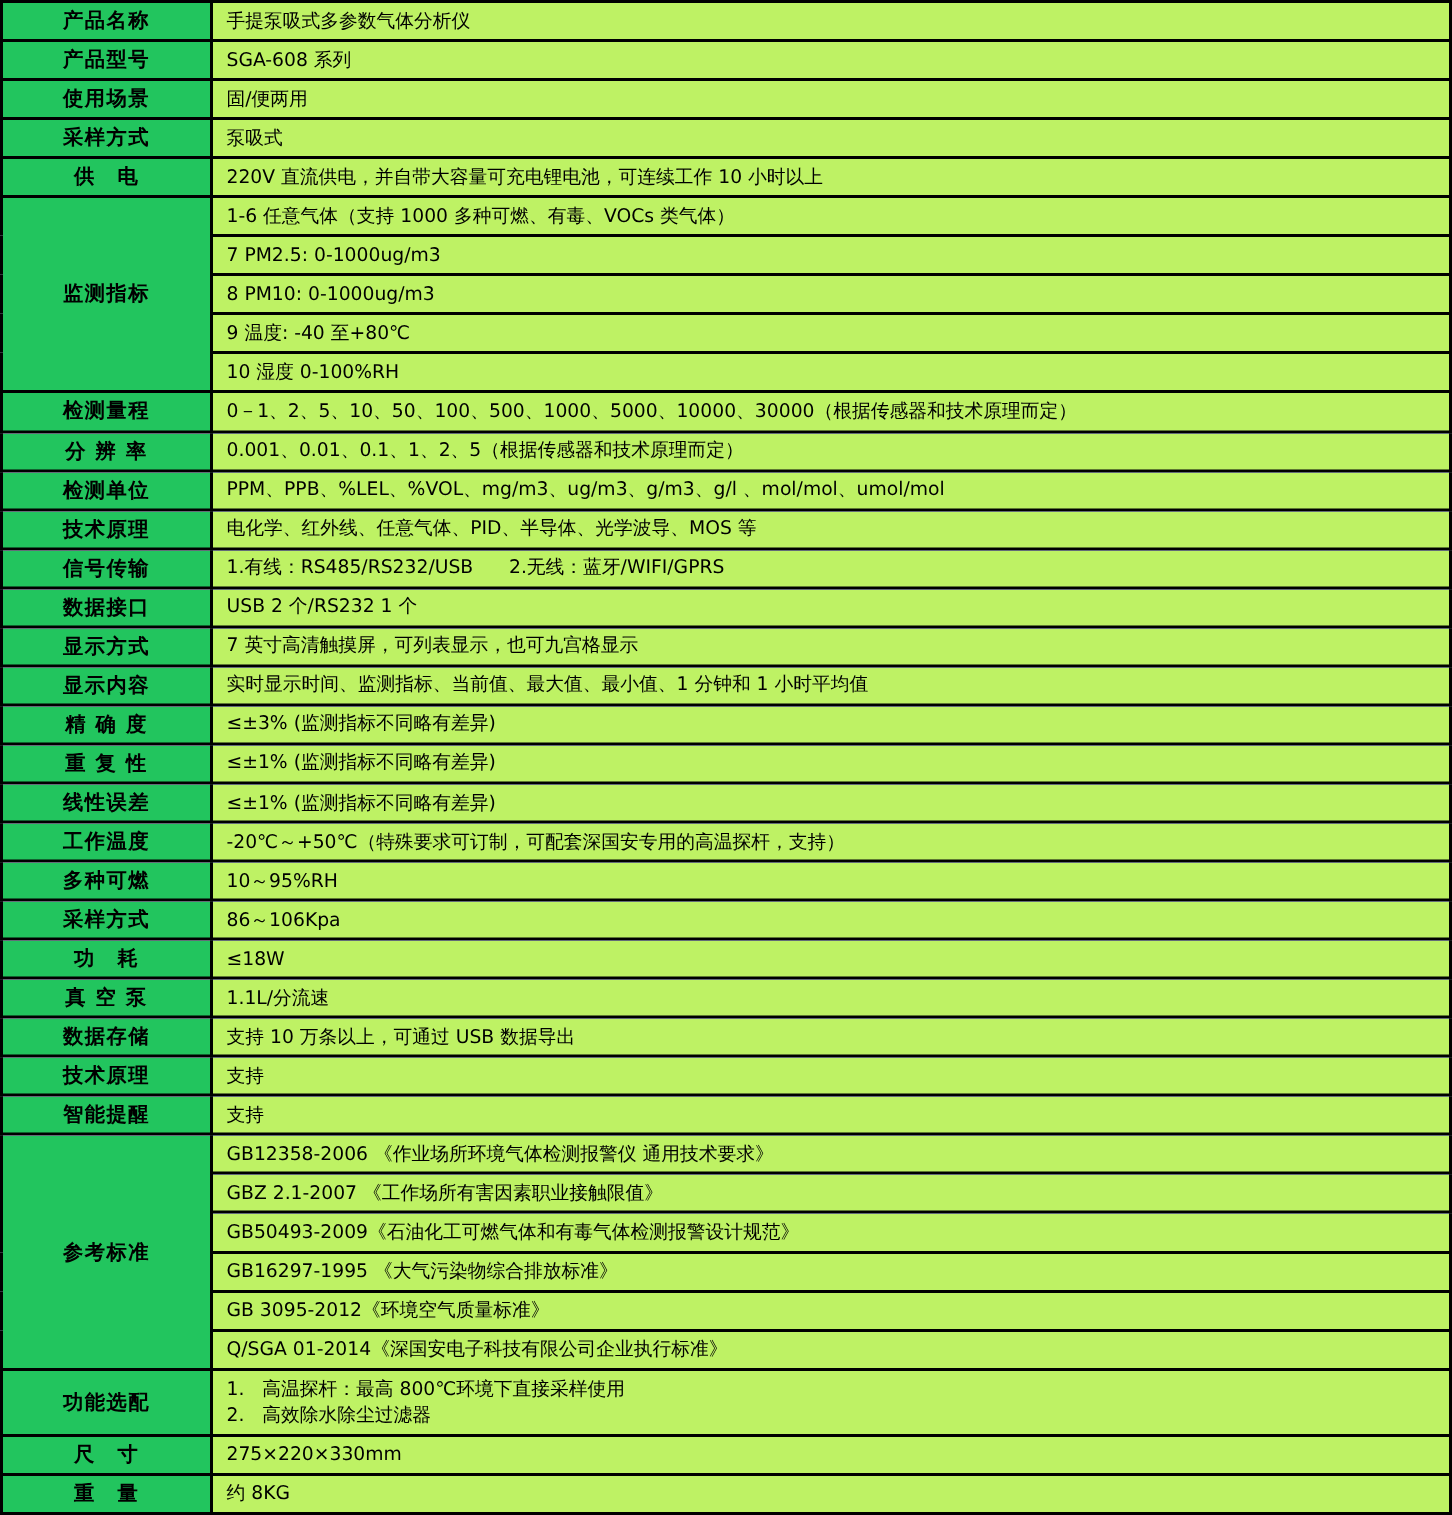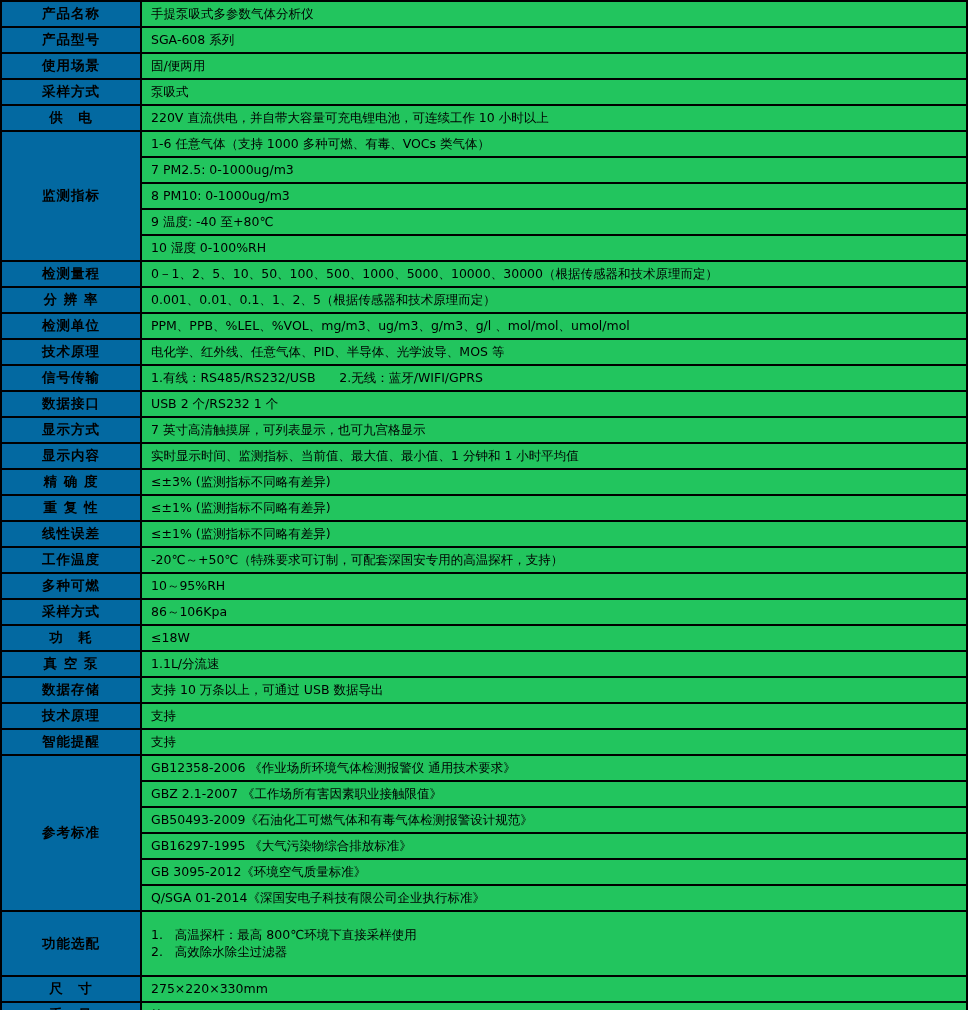--- a/index.html
+++ b/index.html
@@ -2,27 +2,27 @@
 <html><head>
 <meta charset="utf-8">
 <style>
   html,body{margin:0;padding:0;background:#ffffff;}
   body{width:968px;height:1010px;overflow:hidden;
        font-family:"DejaVu Sans","Liberation Sans",sans-serif;color:#000;}
   table.spec{width:968px;height:1010px;border-collapse:collapse;table-layout:fixed;
              background:#c6d9f1;}
   col.c-label{width:140px;}
   th,td{border:2px solid #000;box-sizing:border-box;overflow:hidden;}
-  th.label{background:#0369a1;font-size:13.5px;font-weight:bold;text-align:center;
+  th.label{background:#22c55e;font-size:13.5px;font-weight:bold;text-align:center;
            vertical-align:middle;padding:0 4px;letter-spacing:1px;}
-  td.value{background:#22c55e;font-size:12.5px;font-weight:normal;text-align:left;
+  td.value{background:#bef264;font-size:12.5px;font-weight:normal;text-align:left;
            vertical-align:middle;padding:2px 6px 2px 9px;white-space:pre-wrap;
            line-height:1.35;}
   tr.r{height:26px;}
-  tr.r-tall{height:65px;}
+  tr.r-tall{height:44px;}
   td.value .cell-line{white-space:pre-wrap;}
 </style>
 </head>
 <body>
 
 <table class="spec">
   <colgroup>
     <col class="c-label">
       <col>
   </colgroup>

